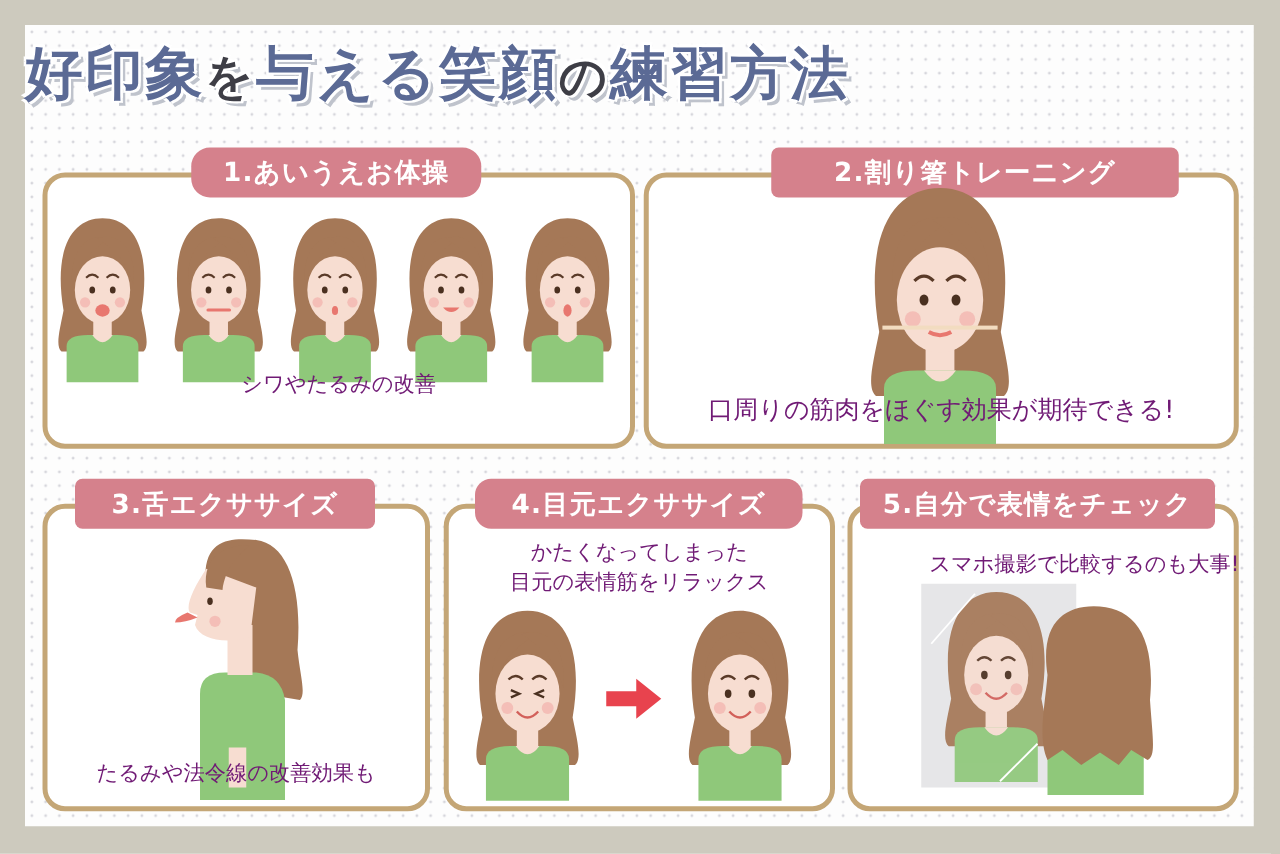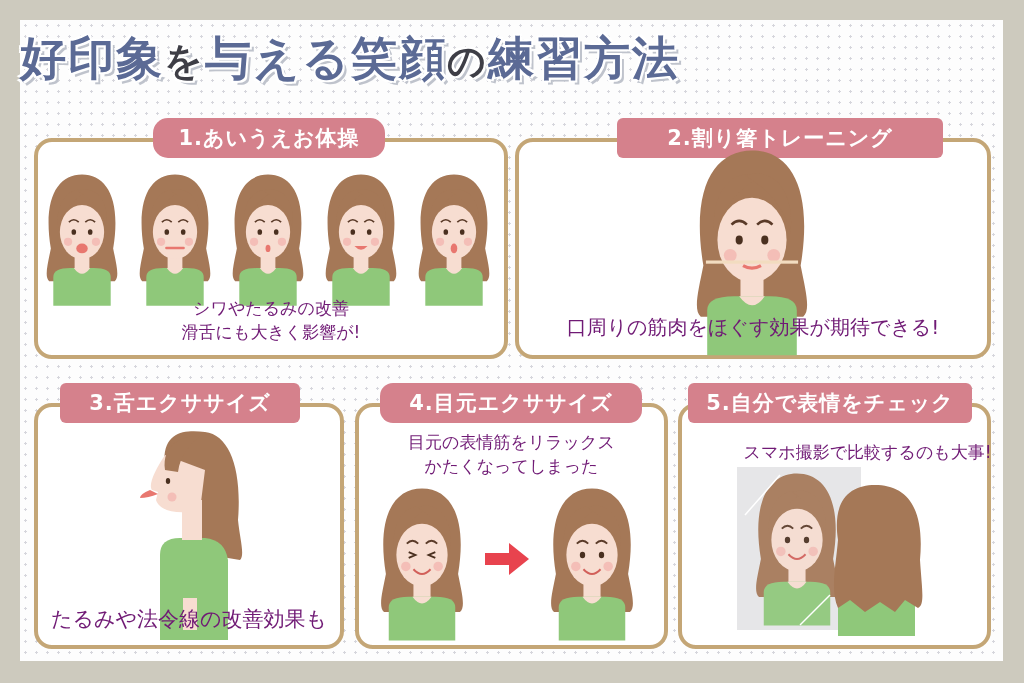--- a/index.html
+++ b/index.html
@@ -68,21 +68,20 @@
       <path d="M-8,17 Q0,26 8,17Z" fill="#e8776f"></path>
     </g>
   <g transform="translate(454,232) scale(0.82)">
       <use href="#girl"></use>
       <use href="#eyes"></use>
       <ellipse cx="0" cy="20" rx="4" ry="6" fill="#e8776f"></ellipse>
     </g>
 </svg>
 <div class="cap" style="left:34px;top:296px;width:474px;">
   <div>シワやたるみの改善</div>
-  <div>滑舌にも大きく影響が!</div>
 </div>
 
 <div class="panel" style="left:515px;top:138px;width:476px;height:221px;"></div>
 <div class="label" style="left:617px;top:118px;width:326px;">2.割り箸トレーニング</div>
 <svg style="left:0;top:0" width="1024" height="683">
   <g transform="translate(752,240) scale(1.28)">
     <use href="#girl"></use>
       <use href="#eyes"></use>
     <path d="M-7,20 Q0,24 7,20" stroke="#e8776f" stroke-width="2.5" fill="none"></path>
     <rect x="-36" y="16" width="72" height="2.5" fill="#f2dcc0"></rect>
@@ -96,27 +95,27 @@
   <path d="M165,470 C160,430 185,430 205,432 C230,435 242,470 238,520 C240,540 245,555 240,560 L210,555 Z" fill="#a57857"></path>
   <path d="M160,555 Q160,538 180,538 L205,538 Q225,540 228,560 L228,640 L160,640Z" fill="#8fc87a"></path>
   <rect x="182" y="500" width="20" height="40" fill="#f7ddd1"></rect>
   <path d="M165,455 C155,470 148,485 152,490 L158,492 L156,500 C160,512 180,515 200,510 L205,470 Z" fill="#f7ddd1"></path>
   <path d="M150,490 Q140,494 140,498 Q148,498 158,494Z" fill="#e8776f"></path>
   <path d="M165,470 C162,445 180,436 200,436 C190,445 180,455 178,472Z" fill="#a57857"></path>
   <ellipse cx="168" cy="481" rx="2.2" ry="3" fill="#4a3020"></ellipse>
   <circle cx="172" cy="497" r="4.5" fill="#f2b6b0" opacity=".8"></circle>
   <rect x="183" y="598" width="14" height="32" fill="#f7ddd1"></rect>
 </svg>
-<div class="cap" style="left:34px;top:607px;width:310px;font-size:21px;">たるみや法令線の改善効果も</div>
+<div class="cap" style="left:34px;top:607px;width:310px;font-size:17px;">たるみや法令線の改善効果も</div>
 
 <div class="panel" style="left:355px;top:403px;width:313px;height:246px;"></div>
 <div class="label" style="left:380px;top:383px;width:262px;border-radius:13px;">4.目元エクササイズ</div>
 <div class="cap" style="left:355px;top:430px;width:313px;font-size:17px;">
+  <div>かたくなってしまった</div>
   <div>目元の表情筋をリラックス</div>
-  <div>かたくなってしまった</div>
 </div>
 <svg style="left:0;top:0" width="1024" height="683">
   <g transform="translate(422,555) scale(0.95)">
     <use href="#girl"></use>
     <path d="M-14,-3 l7,3 l-7,3 M14,-3 l-7,3 l7,3" stroke="#4a3020" stroke-width="2" fill="none"></path>
     <path d="M-9,15 Q0,25 9,15" stroke="#d2605a" stroke-width="2" fill="none"></path>
   </g>
   <path d="M485,553 h24 v-10 l20,16 l-20,16 v-10 h-24z" fill="#e8434e"></path>
   <g transform="translate(592,555) scale(0.95)">
     <use href="#girl"></use>

